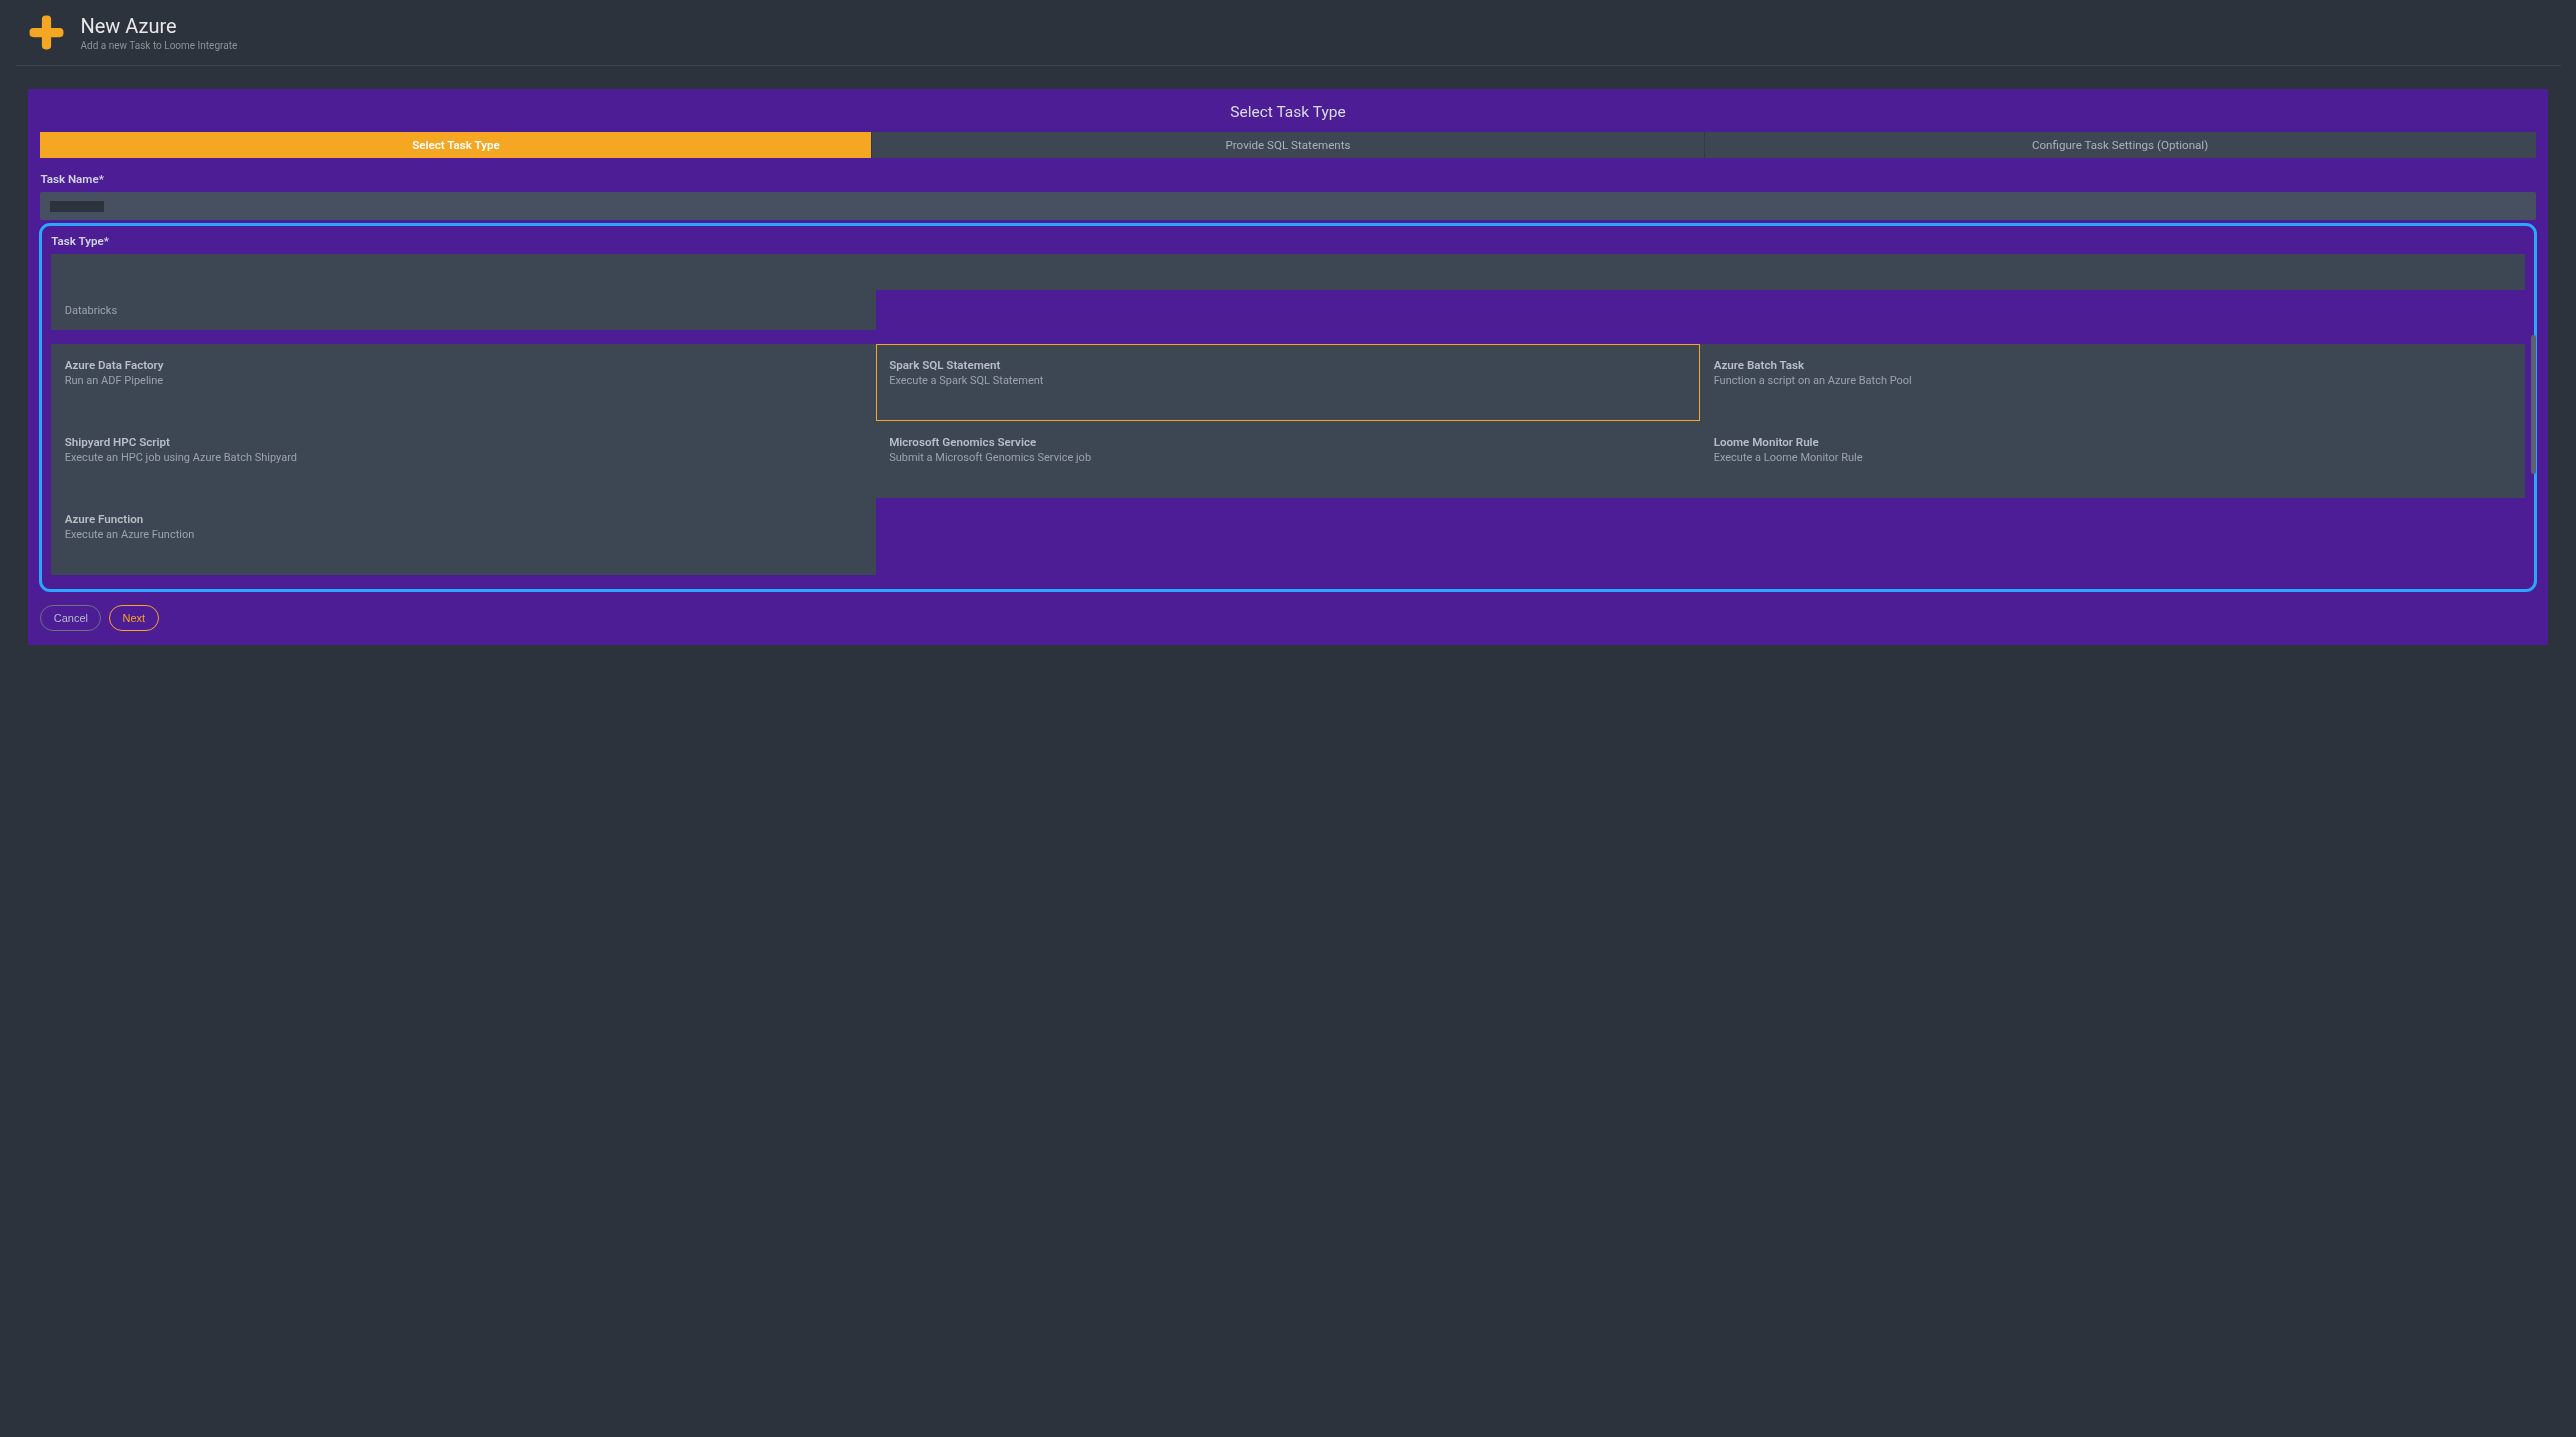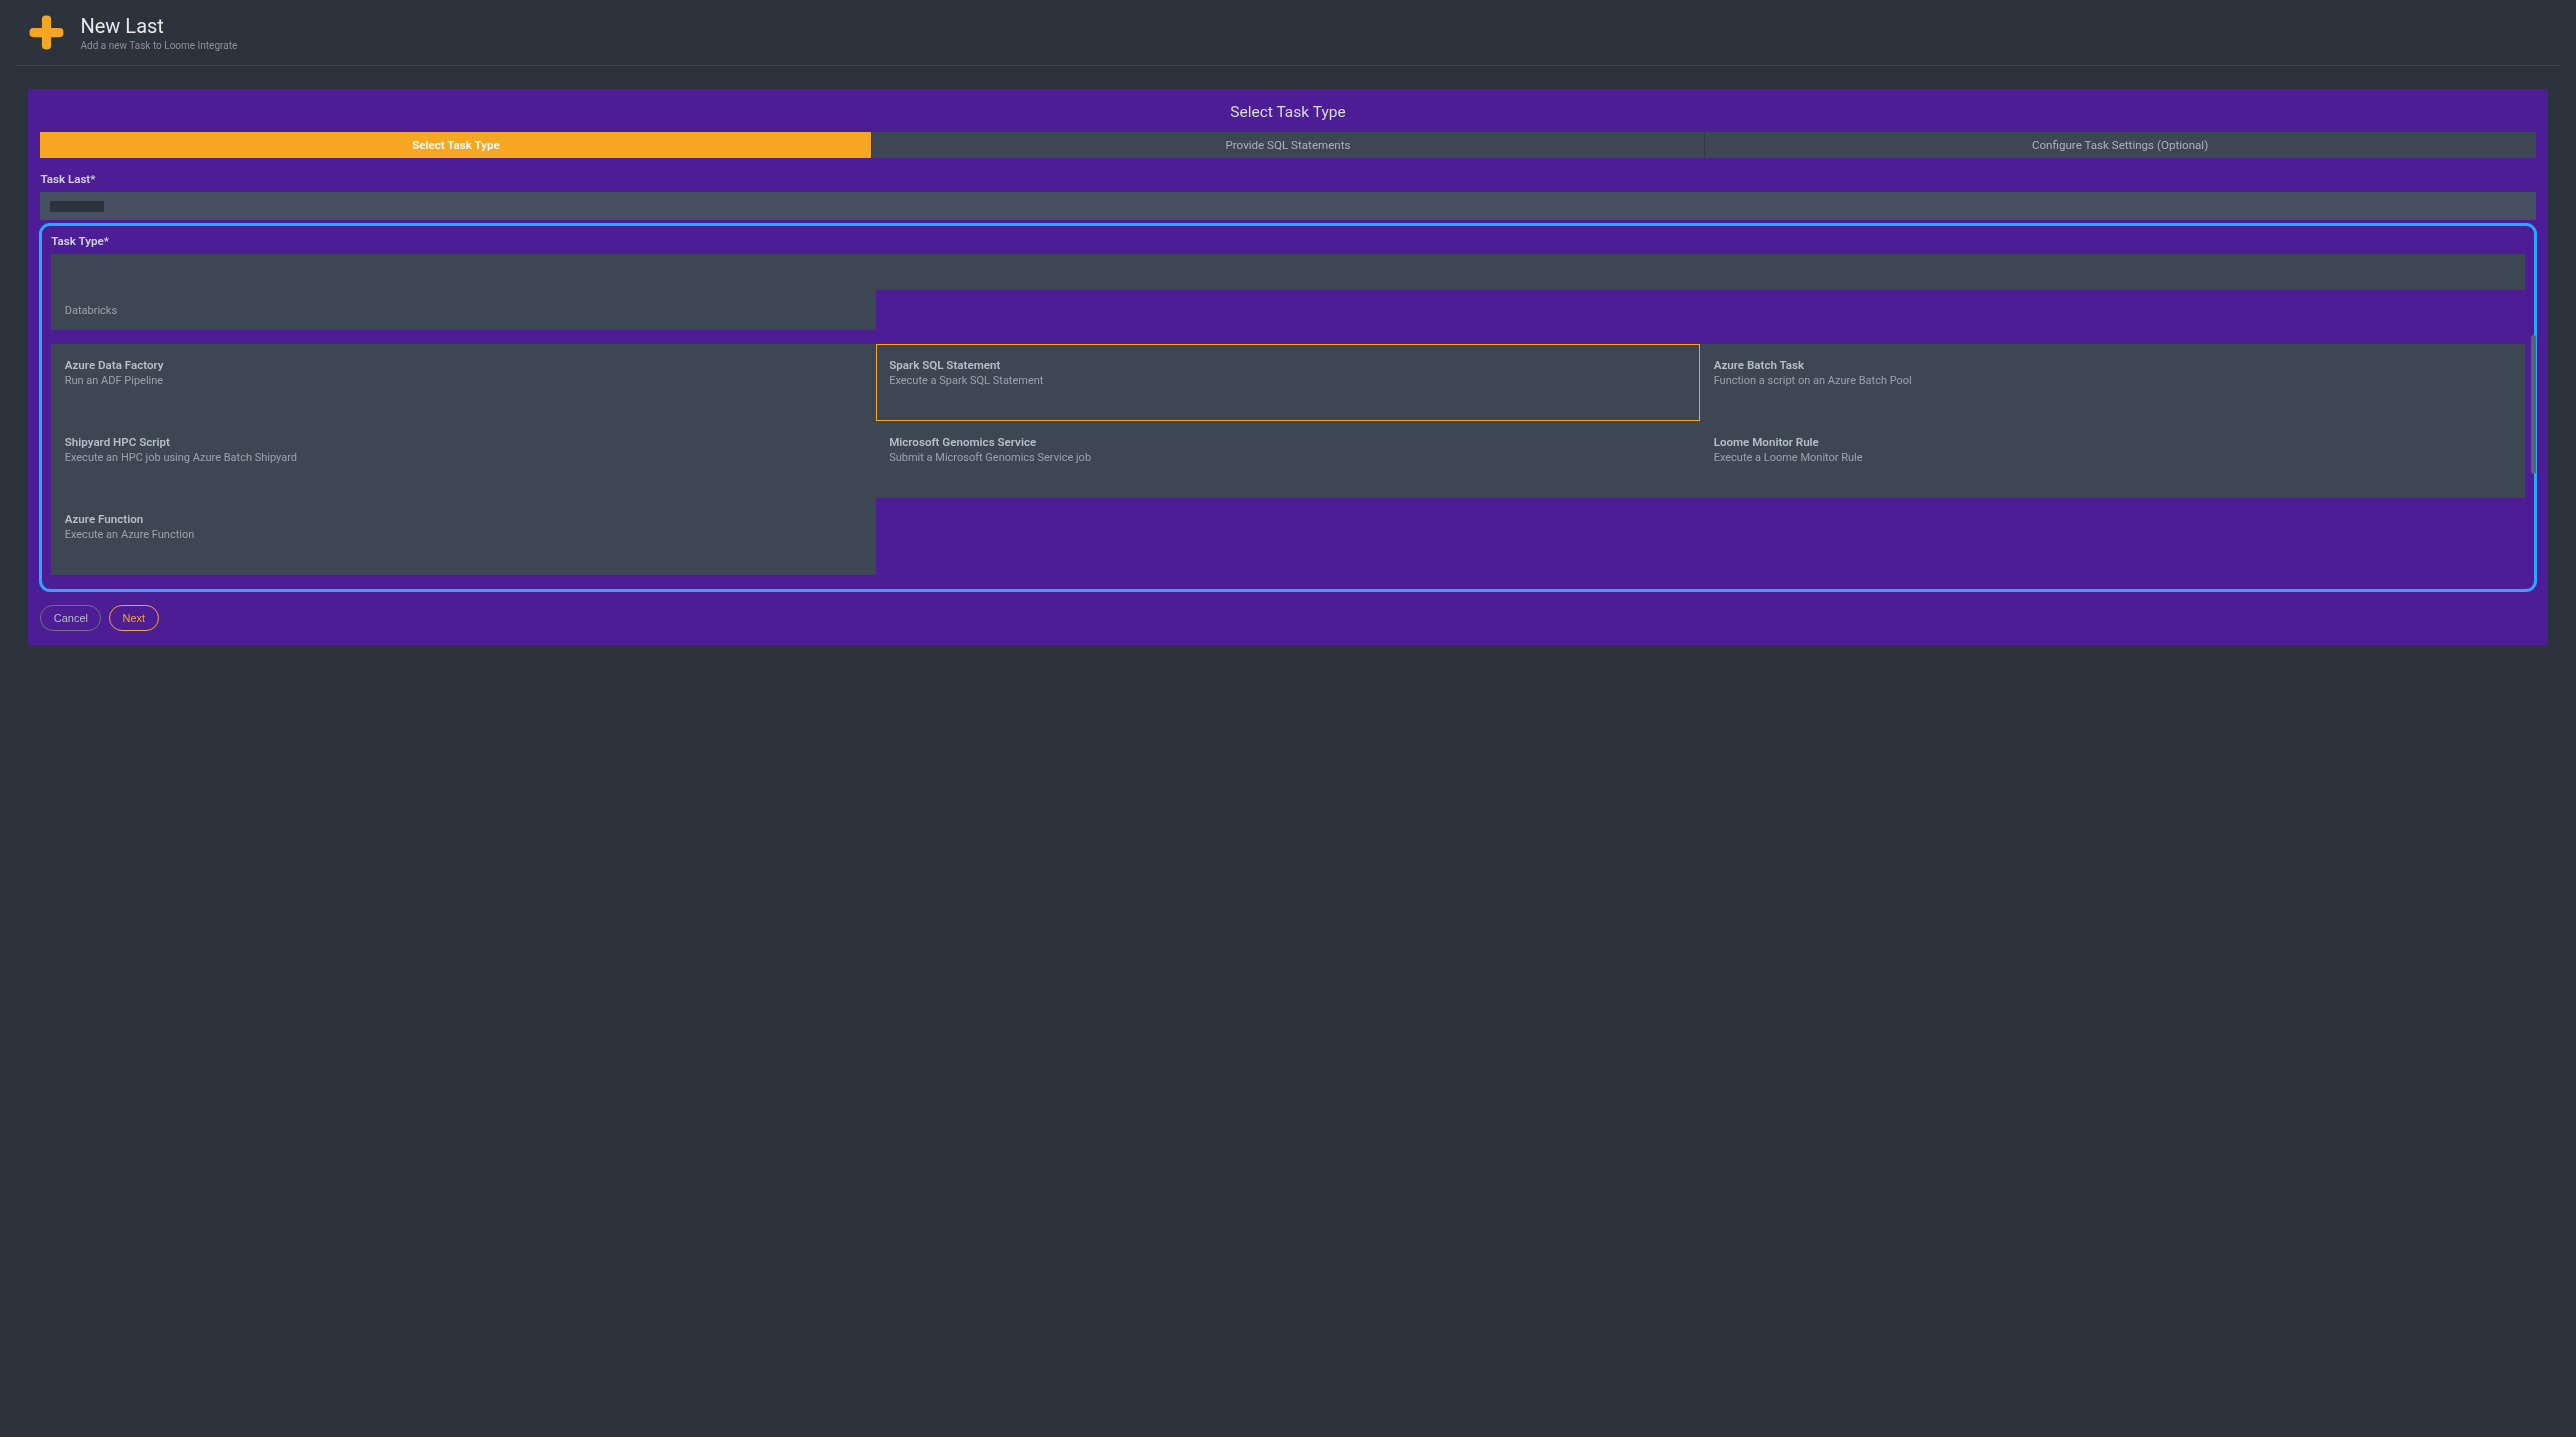--- a/index.html
+++ b/index.html
@@ -217,39 +217,39 @@
 <body>
 
 <div class="header">
   <div class="plus-icon">
     <svg viewBox="0 0 48 48">
       <rect x="18" y="2" width="12" height="44" rx="5" fill="#f5a623"></rect>
       <rect x="2" y="18" width="44" height="12" rx="5" fill="#f5a623"></rect>
     </svg>
   </div>
   <div class="header-text">
-    <div class="header-title">New Last</div>
+    <div class="header-title">New Azure</div>
     <div class="header-subtitle">Add a new Task to Loome Integrate</div>
   </div>
 </div>
 
 <div class="divider"></div>
 
 <div class="content-wrapper">
   <div class="main-panel">
     <div class="panel-title">Select Task Type</div>
 
     <div class="tabs">
       <div class="tab active">Select Task Type</div>
       <div class="tab">Provide SQL Statements</div>
       <div class="tab">Configure Task Settings (Optional)</div>
     </div>
 
     <div class="form-section">
-      <label class="form-label">Task Last*</label>
+      <label class="form-label">Task Name*</label>
       <div class="input-redacted">
         <div class="redaction-bar"></div>
       </div>
     </div>
 
 
     <div class="highlighted-section">
       <label class="form-label">Task Type*</label>
 
       <div class="task-type-grid" style="margin-bottom:14px;">

